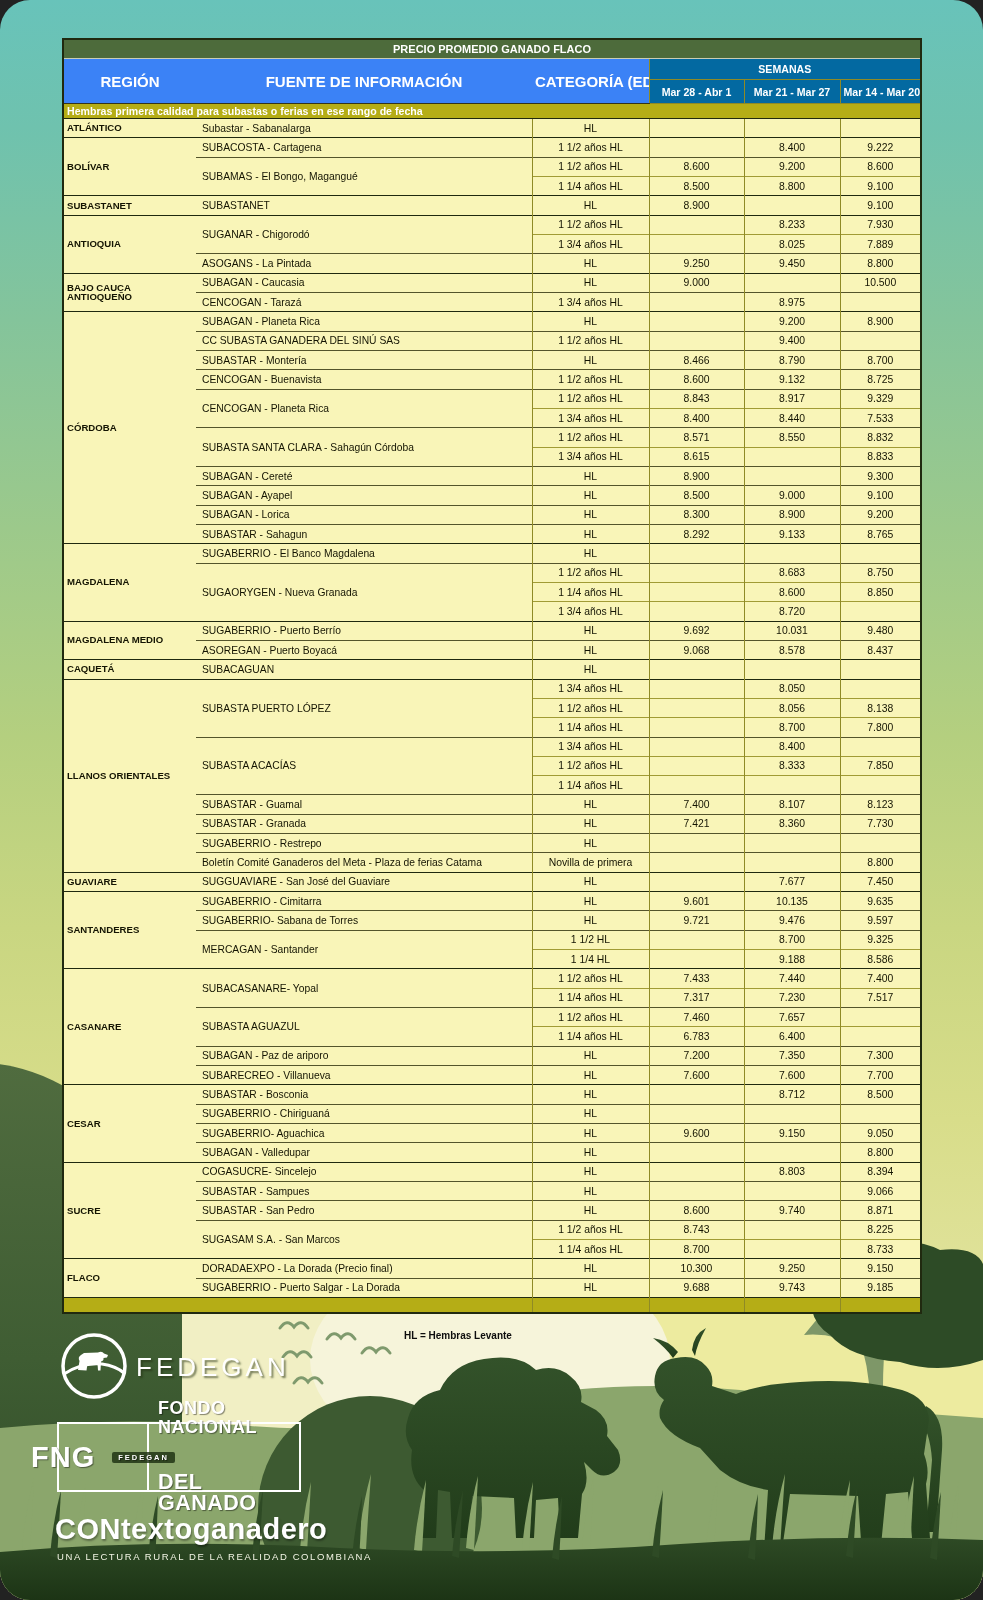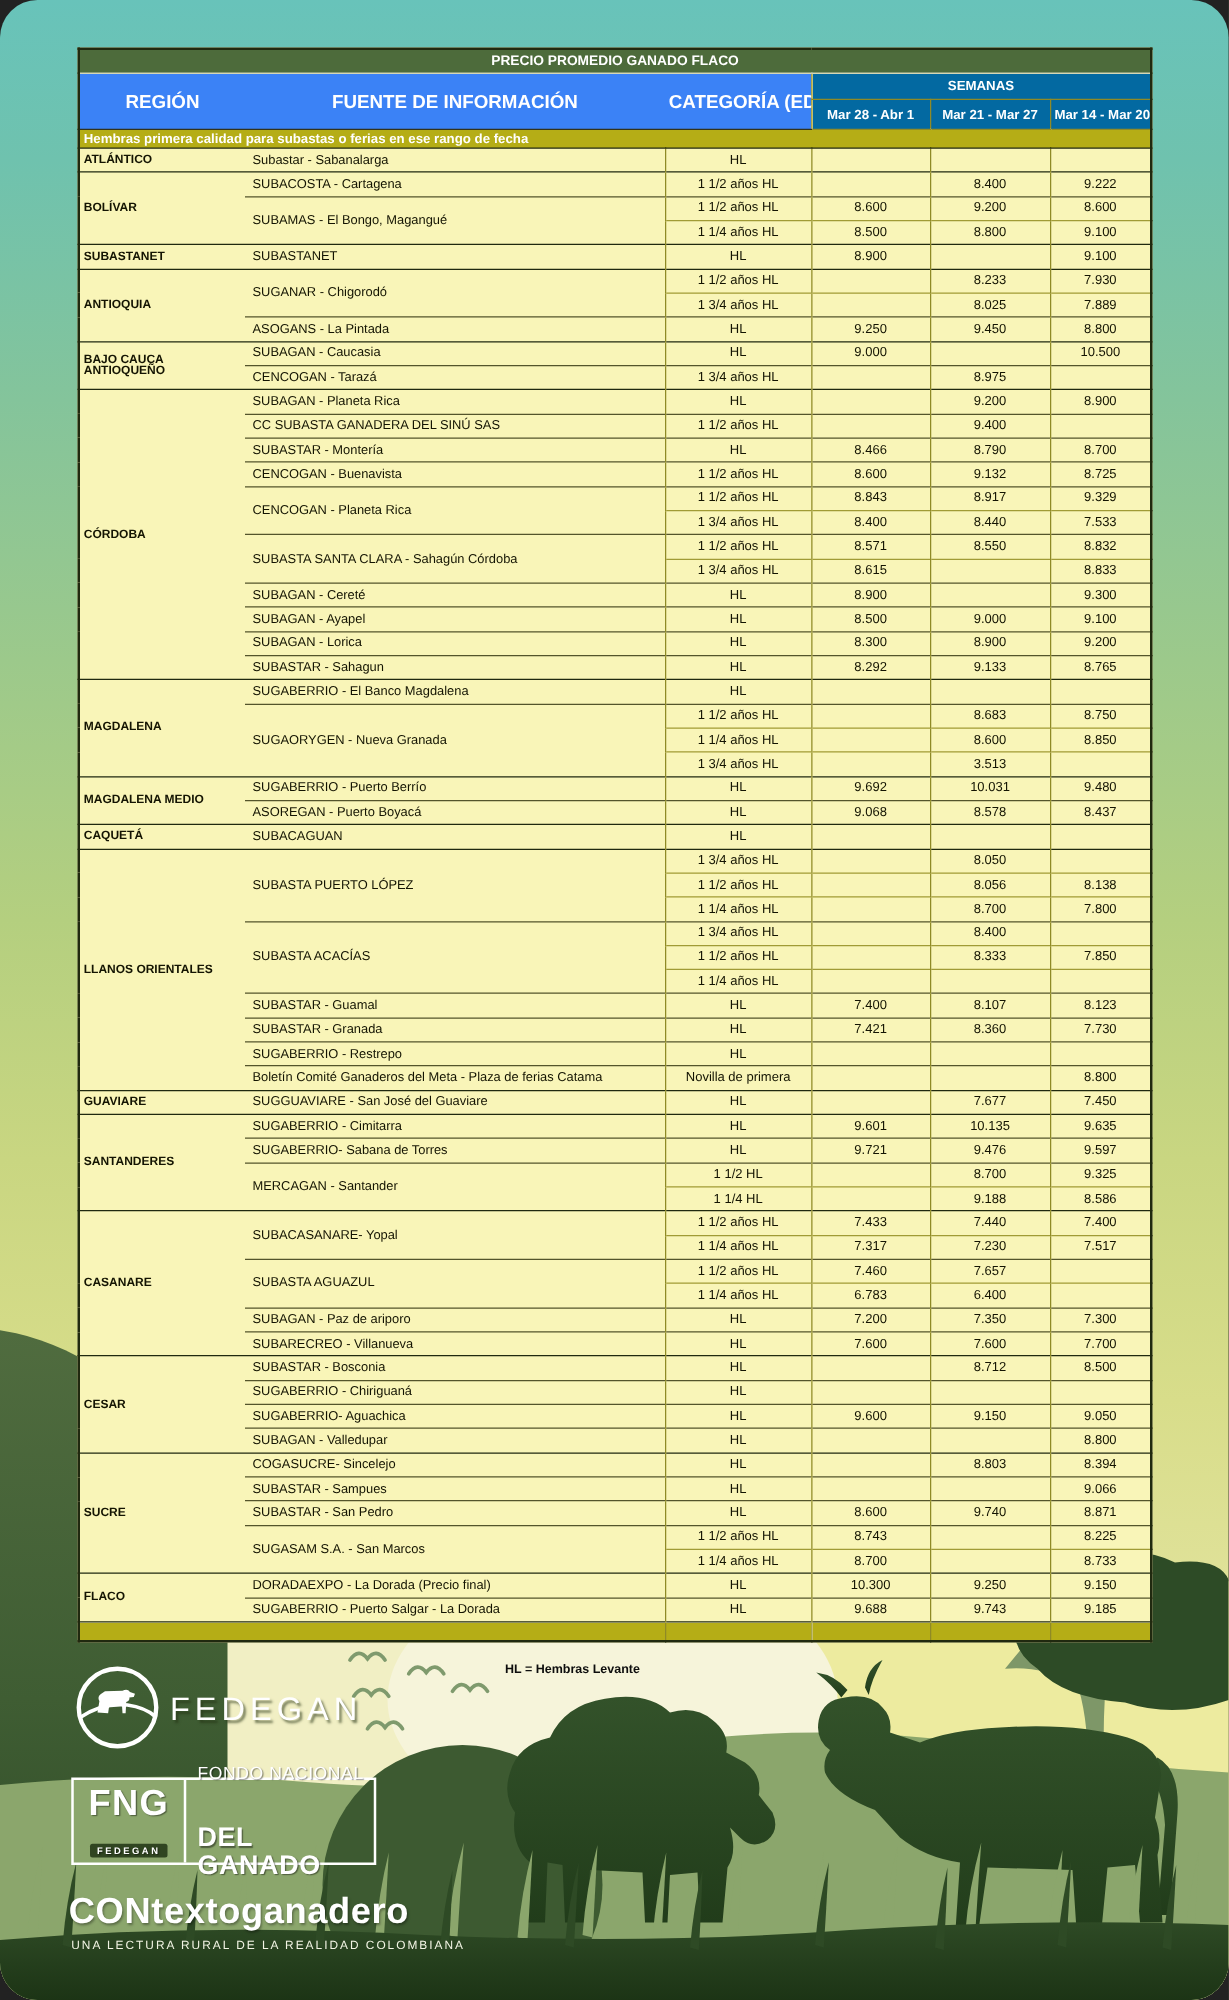--- a/index.html
+++ b/index.html
@@ -37,27 +37,27 @@
   tr.cb>td{border-top:1px solid #a19b35;}
   tfoot td{background:#b5ad16;height:14px;border-top:1.6px solid #20290f;}
   tfoot td.c-cat,tfoot td.c-w{border-left:1px solid #8f8a26;}
   
   .fedegan-logo{left:58px;top:1330px;width:72px;height:72px;}
   .fedegan-word{left:136px;top:1352px;color:#fff;font-size:26px;letter-spacing:4px;
     text-shadow:2px 2px 2px rgba(35,48,18,.6);font-weight:400;}
   .note{left:404px;top:1330px;font-size:10px;font-weight:bold;color:#0d0d0d;text-align:right;}
   .fng-box{left:57px;top:1422px;width:240px;height:66px;border:2px solid #fff;display:flex;
     color:#fff;text-shadow:1px 1px 1px rgba(0,0,0,.45);}
-  .fng-left{width:88px;border-right:2px solid #fff;display:flex;flex-direction:column;
+  .fng-left{width:88px;border-right:2px solid #fff;display:flex;
     align-items:center;justify-content:center;gap:17px;}
   .fng-letters{font-size:29px;font-weight:bold;line-height:1;letter-spacing:1px;}
   .fng-sub{font-size:7.5px;font-weight:bold;letter-spacing:2px;background:rgba(25,45,15,.8);
     padding:1px 6px;border-radius:2px;}
   .fng-right{flex:1;display:flex;flex-direction:column;justify-content:center;padding-left:9px;}
-  .fondo1{font-size:14px;font-weight:normal;letter-spacing:.5px;line-height:1.05;}
+  .fondo1{font-size:18px;font-weight:bold;letter-spacing:.5px;line-height:1.05;}
   .fondo2{font-size:21.5px;font-weight:bold;letter-spacing:.5px;line-height:1.0;margin-top:35px;}
   .contexto{left:55px;top:1513px;font-size:29px;font-weight:bold;color:#fff;
     text-shadow:1px 2px 2px rgba(0,0,0,.35);letter-spacing:.5px;}
   .tagline{left:57px;top:1551px;font-size:9.5px;color:#f2f4e4;letter-spacing:1.6px;}
 </style>
 </head>
 <body>
 
 <div class="page">
 
@@ -343,21 +343,21 @@
           </tr>
           <tr class="cb">
             <td class="c-cat">1 1/4 años HL</td>
             <td class="c-w"></td>
             <td class="c-w">8.600</td>
             <td class="c-w">8.850</td>
           </tr>
           <tr class="cb">
             <td class="c-cat">1 3/4 años HL</td>
             <td class="c-w"></td>
-            <td class="c-w">3.513</td>
+            <td class="c-w">8.720</td>
             <td class="c-w"></td>
           </tr>
           <tr class="rb">
             <td class="c-region" rowspan="2">MAGDALENA MEDIO</td>
             <td class="c-fuente" rowspan="1">SUGABERRIO - Puerto Berrío</td>
             <td class="c-cat">HL</td>
             <td class="c-w">9.692</td>
             <td class="c-w">10.031</td>
             <td class="c-w">9.480</td>
           </tr>

